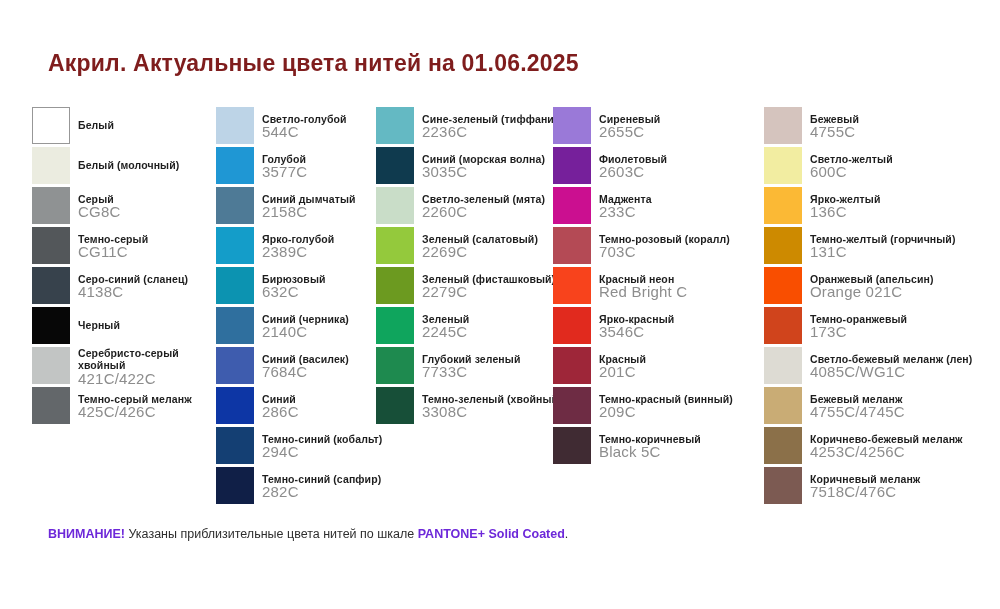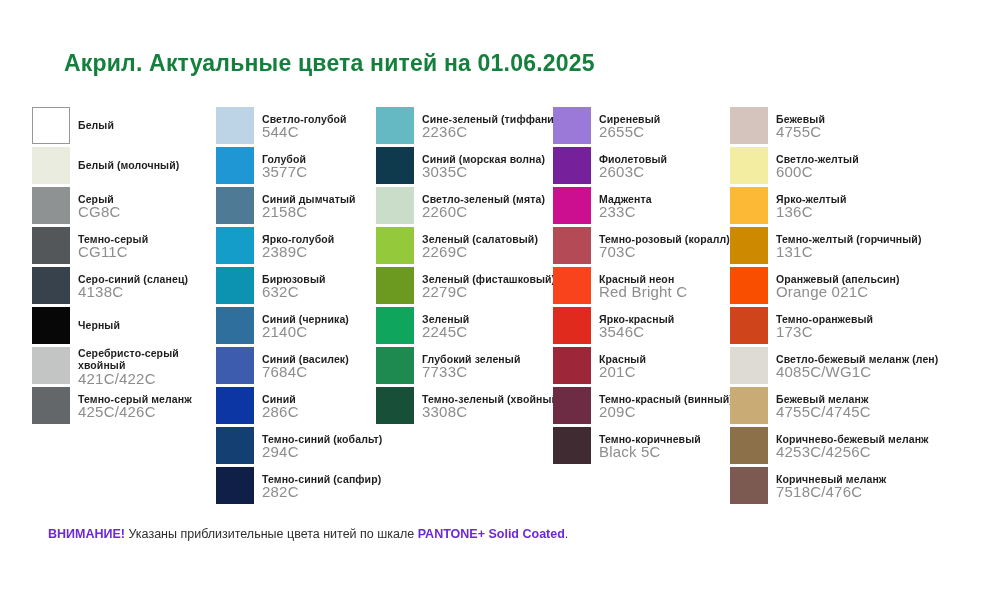--- a/index.html
+++ b/index.html
@@ -5,37 +5,37 @@
   html, body { margin: 0; padding: 0; }
   body {
     width: 1000px; height: 609px;
     background: #ffffff;
     font-family: "Liberation Sans", sans-serif;
     position: relative;
     overflow: hidden;
   }
   .title {
     position: absolute;
-    left: 64px; top: 50px;
+    left: 48px; top: 50px;
     font-size: 23px;
     font-weight: 700;
-    color: #15803d;
+    color: #7f1d1d;
     letter-spacing: 0.2px;
     margin: 0;
   }
   .grid {
     position: absolute;
     left: 32px; top: 107px;
     display: flex;
   }
   .column { flex-shrink: 0; }
   .column[data-col="0"] { width: 184px; }
   .column[data-col="1"] { width: 160px; }
   .column[data-col="2"] { width: 177px; }
-  .column[data-col="3"] { width: 177px; }
+  .column[data-col="3"] { width: 211px; }
   .column[data-col="4"] { width: 228px; }
   .item {
     display: flex;
     align-items: center;
     height: 37px;
     margin-bottom: 3px;
   }
   .swatch {
     width: 38px; height: 37px;
     flex-shrink: 0;

